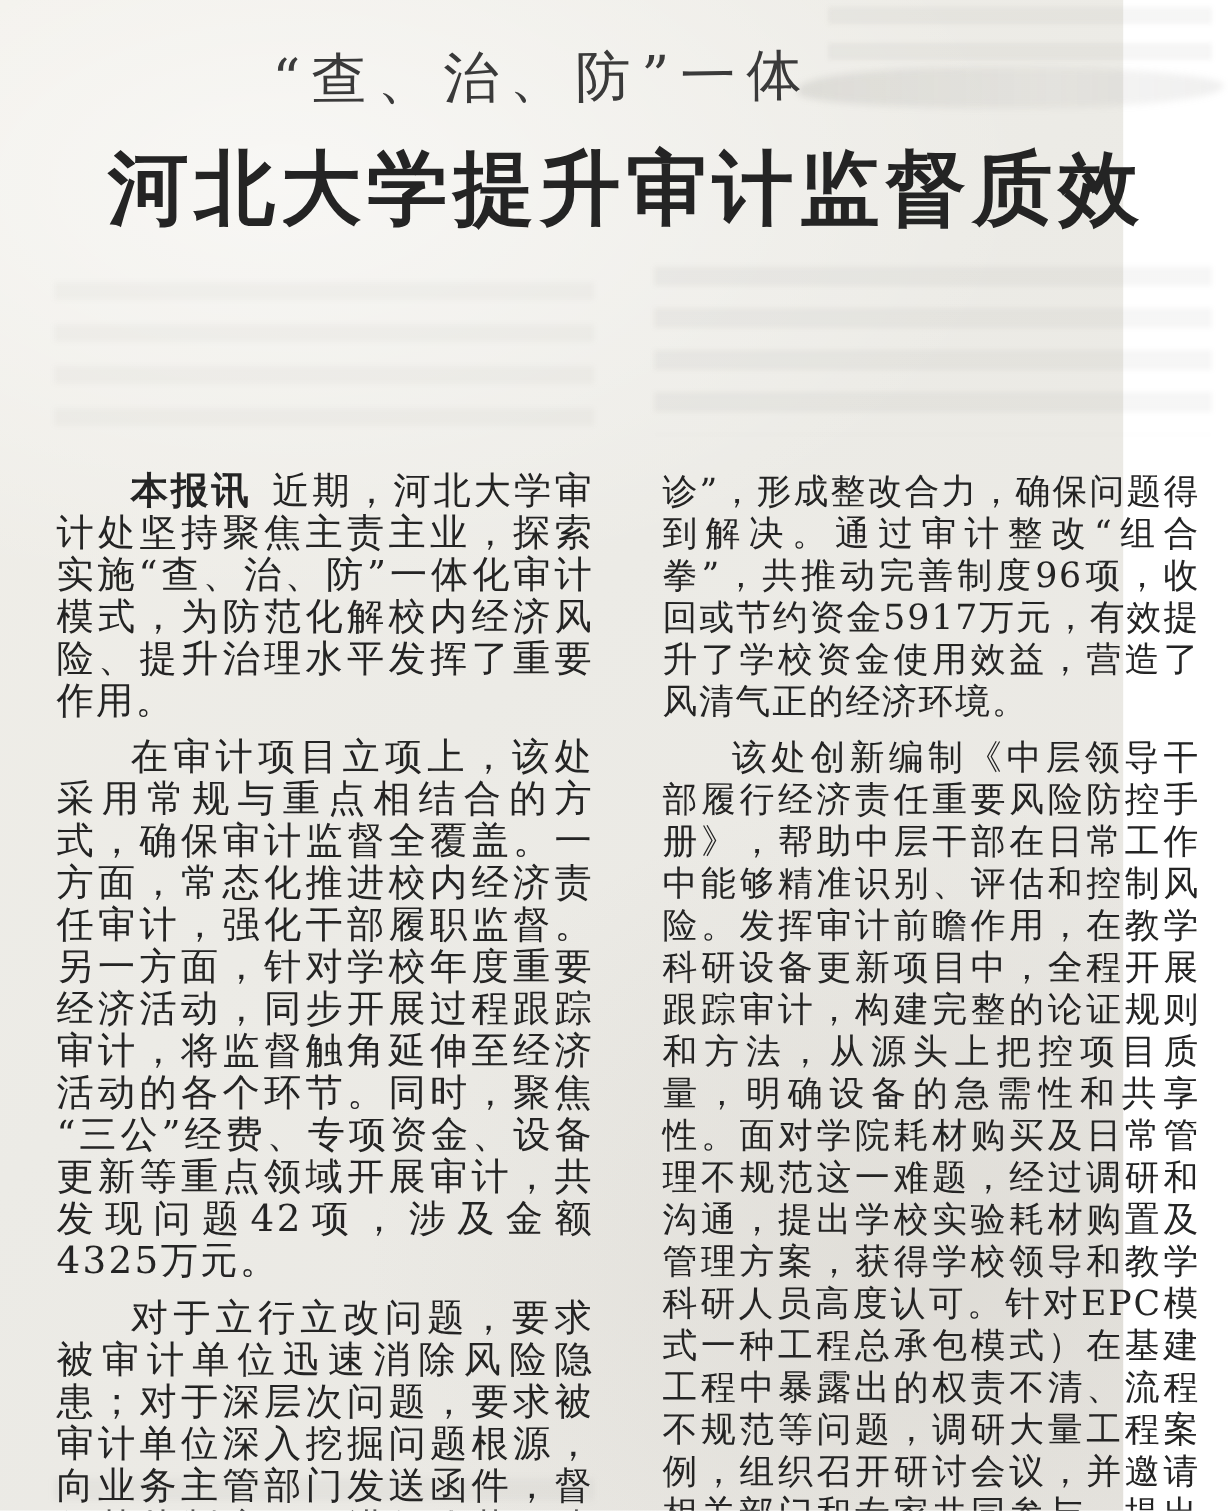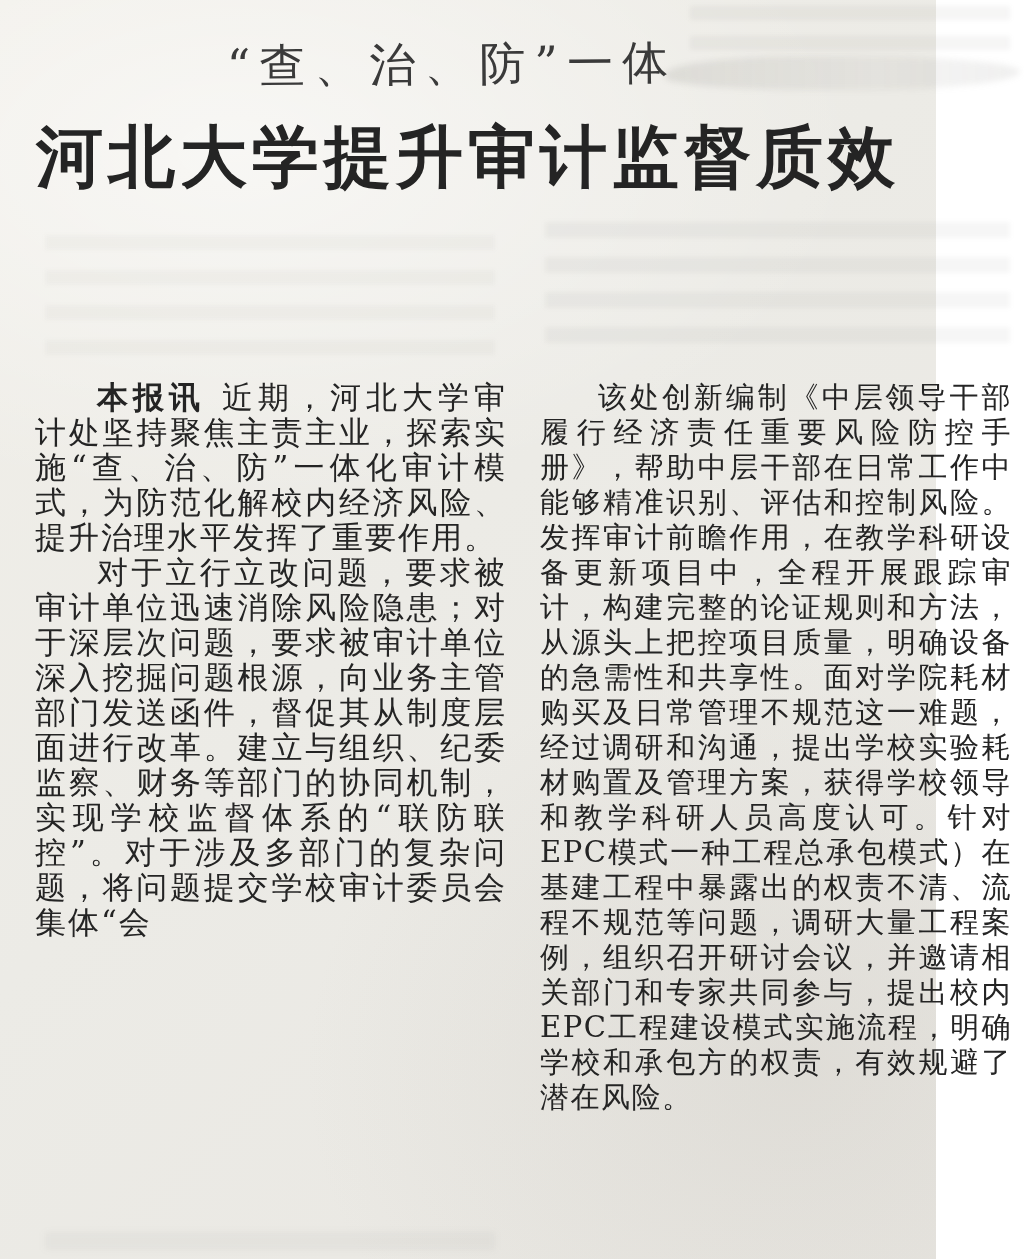--- a/index.html
+++ b/index.html
@@ -59,24 +59,24 @@
     transform: translateX(-16px) rotate(-0.5deg);
     font-size: 46px;
     font-weight: 400;
     letter-spacing: 9px;
     color: #3a3a3a;
     white-space: nowrap;
   }
   .headline {
     position: absolute;
     top: 112px;
-    left: 0;
+    left: 18px;
     width: 100%;
     margin: 0;
-    text-align: center;
+    text-align: right;
     font-size: 67px;
     font-weight: 700;
     letter-spacing: 5px;
     color: #242424;
     white-space: nowrap;
   }
 
   .columns {
     position: absolute;
     top: 380px;
@@ -85,21 +85,21 @@
     display: flex;
     gap: 33px;
   }
   .col {
     width: 472px;
     color: #242424;
   }
   .col-left  { font-size: 31px; line-height: 35px; letter-spacing: 2px; }
   .col-right { font-size: 29px; line-height: 35px; letter-spacing: 1.5px; }
   .para {
-    margin: 0;
+    margin: 12px;
     text-align: justify;
   }
   .indent { text-indent: 2em; }
   .lead {
     font-weight: 700;
     margin-right: 0.55em;
   }
 </style>
 </head>
 <body>
@@ -113,22 +113,24 @@
   <div class="smudge smudge-bottom-left"></div>
 
   <div class="kicker">“查、治、防”一体</div>
 
   <h1 class="headline">河北大学提升审计监督质效</h1>
 
   <div class="columns">
 
     <div class="col col-left">
       <p class="para indent"><strong class="lead">本报讯</strong><span>近期，河北大学审计处坚持聚焦主责主业，探索实施“查、治、防”一体化审计模式，为防范化解校内经济风险、提升治理水平发挥了重要作用。</span></p>
+      <p class="para indent">在审计项目立项上，该处采用常规与重点相结合的方式，确保审计监督全覆盖。一方面，常态化推进校内经济责任审计，强化干部履职监督。另一方面，针对学校年度重要经济活动，同步开展过程跟踪审计，将监督触角延伸至经济活动的各个环节。同时，聚焦“三公”经费、专项资金、设备更新等重点领域开展审计，共发现问题42项，涉及金额4325万元。</p>
       <p class="para indent">对于立行立改问题，要求被审计单位迅速消除风险隐患；对于深层次问题，要求被审计单位深入挖掘问题根源，向业务主管部门发送函件，督促其从制度层面进行改革。建立与组织、纪委监察、财务等部门的协同机制，实现学校监督体系的“联防联控”。对于涉及多部门的复杂问题，将问题提交学校审计委员会集体“会</p>
     </div>
 
     <div class="col col-right">
+      <p class="para">诊”，形成整改合力，确保问题得到解决。通过审计整改“组合拳”，共推动完善制度96项，收回或节约资金5917万元，有效提升了学校资金使用效益，营造了风清气正的经济环境。</p>
       <p class="para indent">该处创新编制《中层领导干部履行经济责任重要风险防控手册》，帮助中层干部在日常工作中能够精准识别、评估和控制风险。发挥审计前瞻作用，在教学科研设备更新项目中，全程开展跟踪审计，构建完整的论证规则和方法，从源头上把控项目质量，明确设备的急需性和共享性。面对学院耗材购买及日常管理不规范这一难题，经过调研和沟通，提出学校实验耗材购置及管理方案，获得学校领导和教学科研人员高度认可。针对EPC模式一种工程总承包模式）在基建工程中暴露出的权责不清、流程不规范等问题，调研大量工程案例，组织召开研讨会议，并邀请相关部门和专家共同参与，提出校内EPC工程建设模式实施流程，明确学校和承包方的权责，有效规避了潜在风险。</p>
 
     </div>
 
   </div>
 </div>
 
 </body></html>

